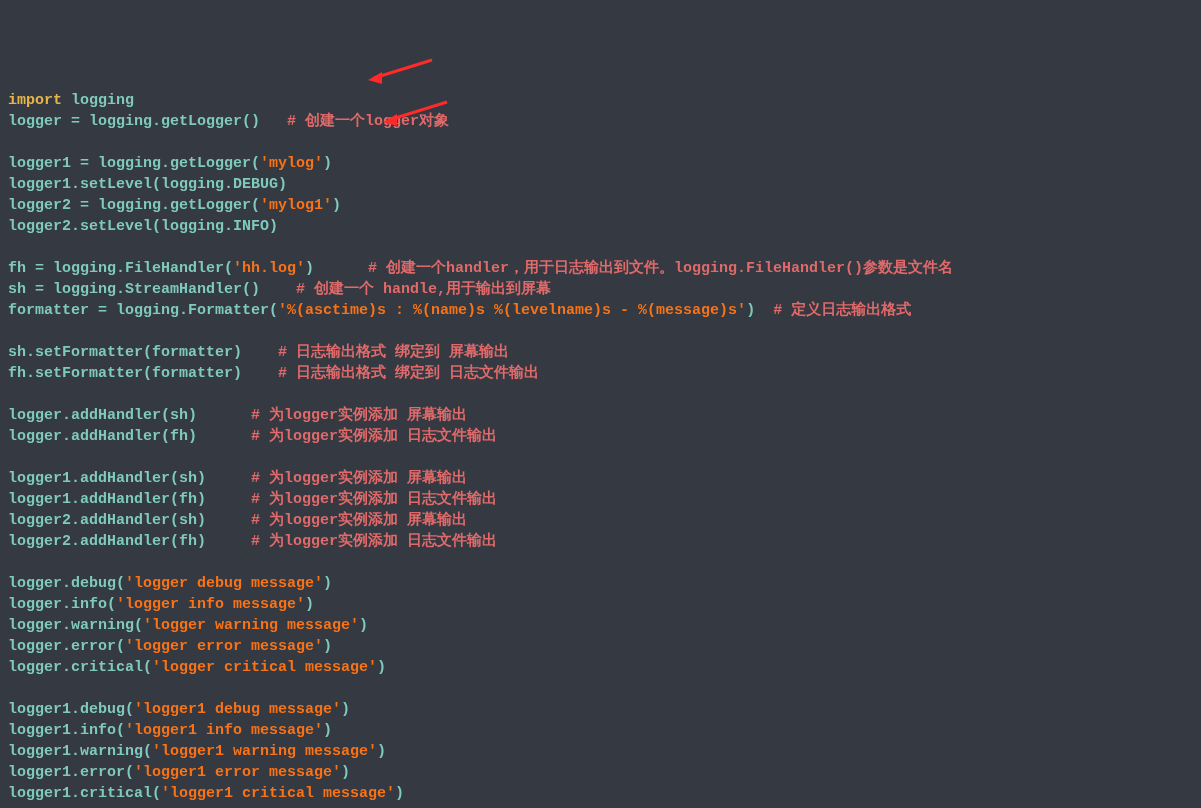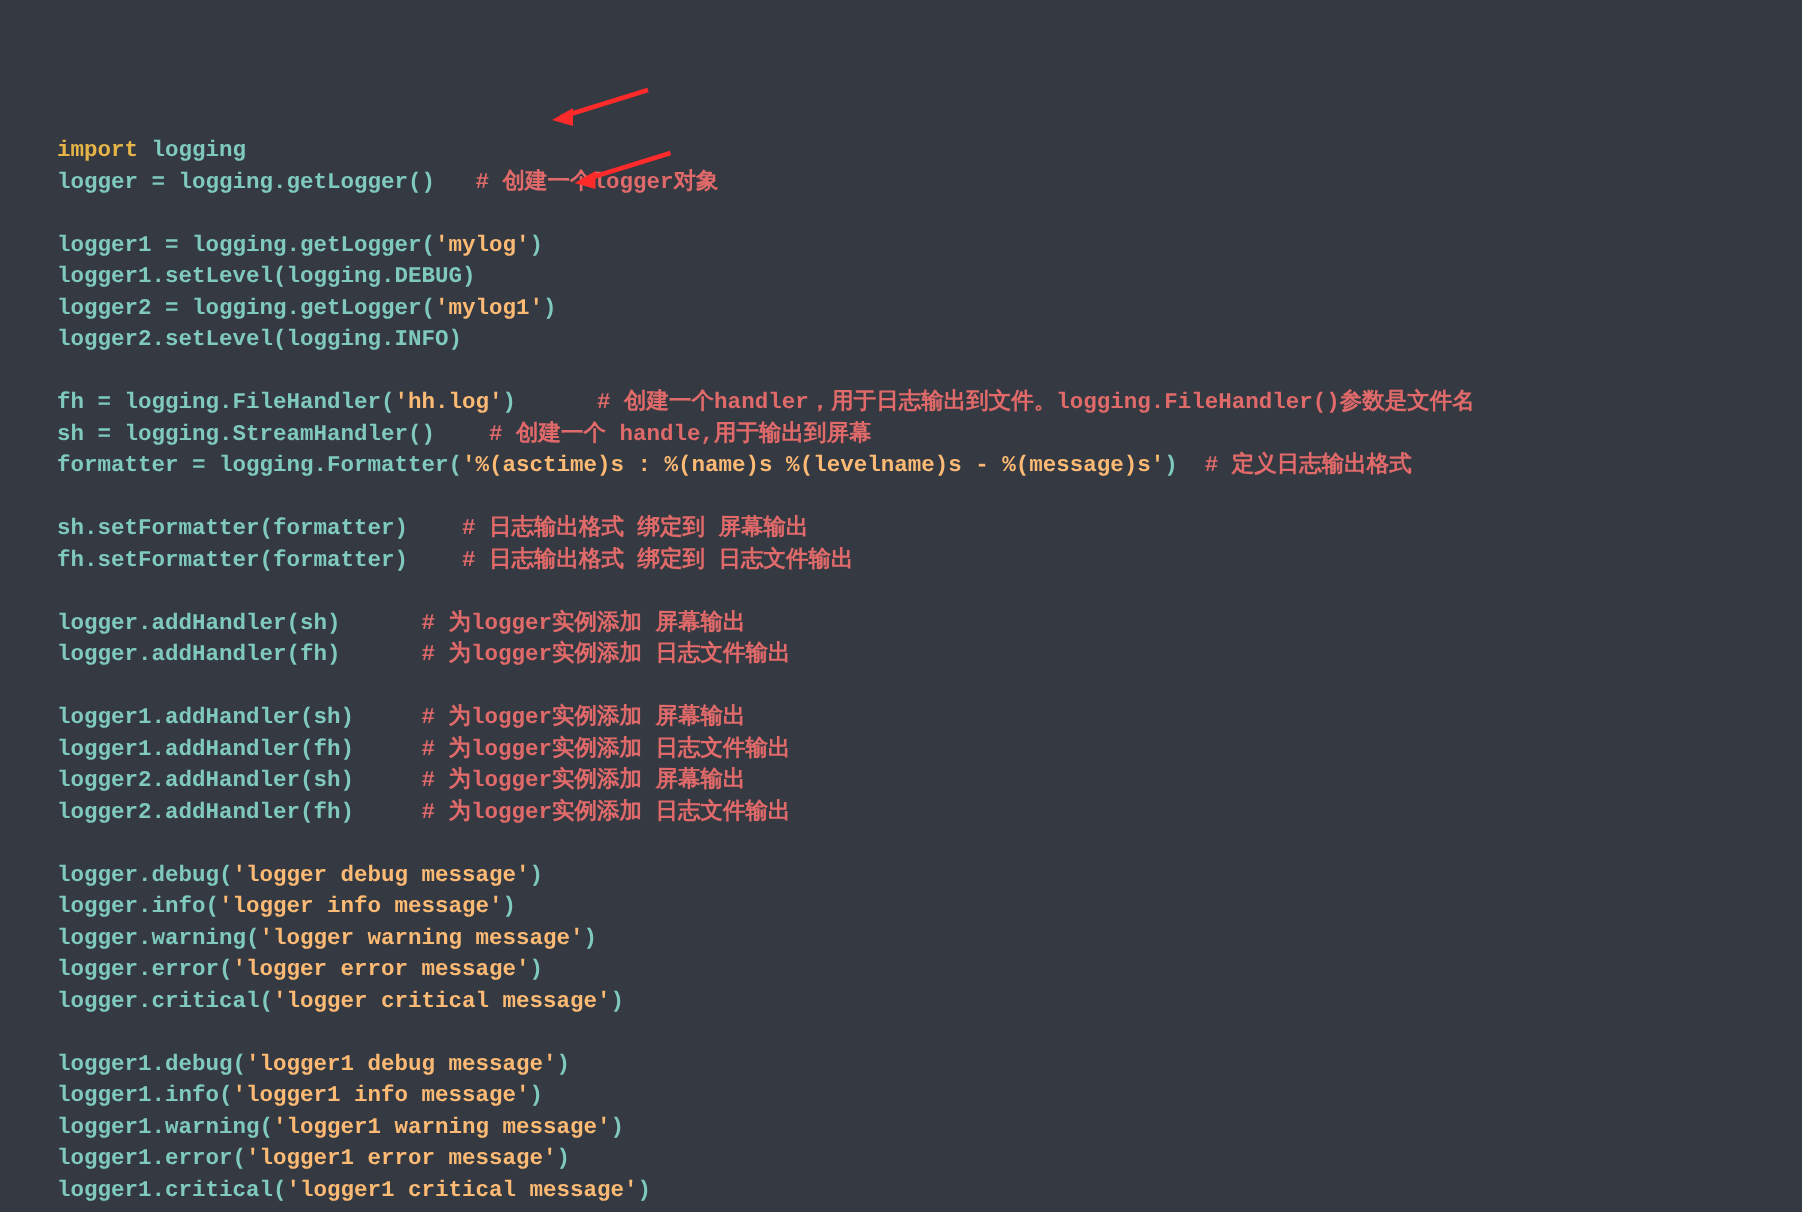--- a/index.html
+++ b/index.html
@@ -10,23 +10,23 @@
     font-size:15px;
     line-height:21px;
     padding:6px 8px;
     width:1201px;
     font-weight:bold;
     position:relative;
     white-space:pre;
   }
   .kw   { color:#e6b447; }   
   .id   { color:#7fc9bd; }   
-  .str  { color:#fdba74; }   
+  .str  { color:#f97316; }   
   .cmt  { color:#e06a6a; }   
-  .line { display:block; height:21px;margin-left:30px; }
+  .line { display:block; height:21px; }
   .arrow {
     position:absolute;
     pointer-events:none;
   }
 </style>
 </head>
 <body>
 
 
 

